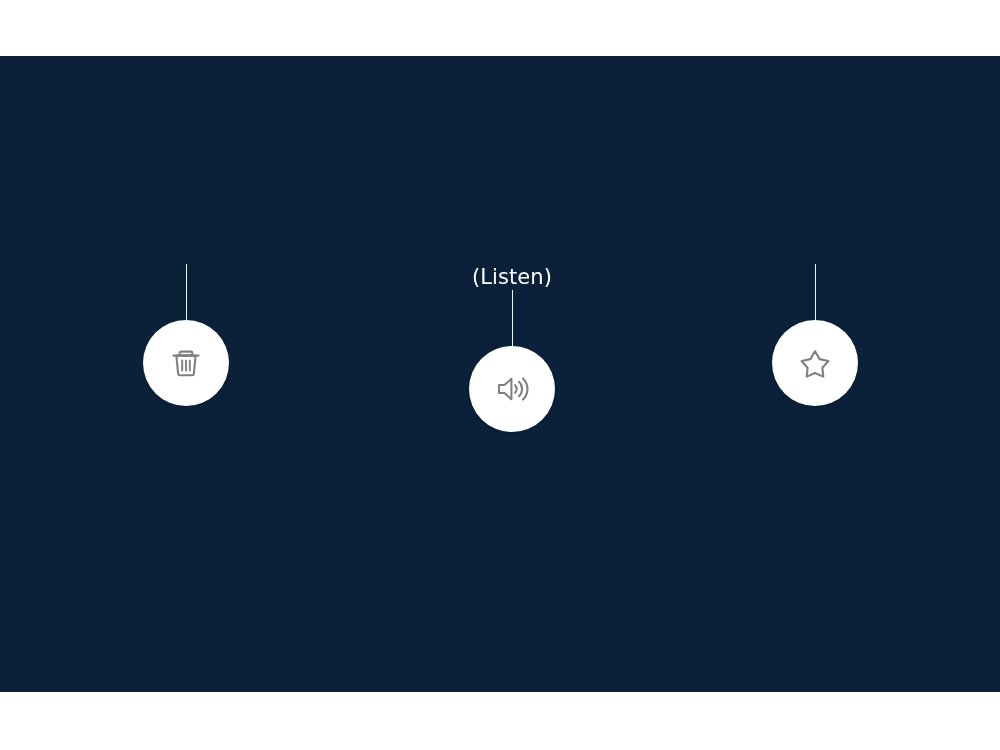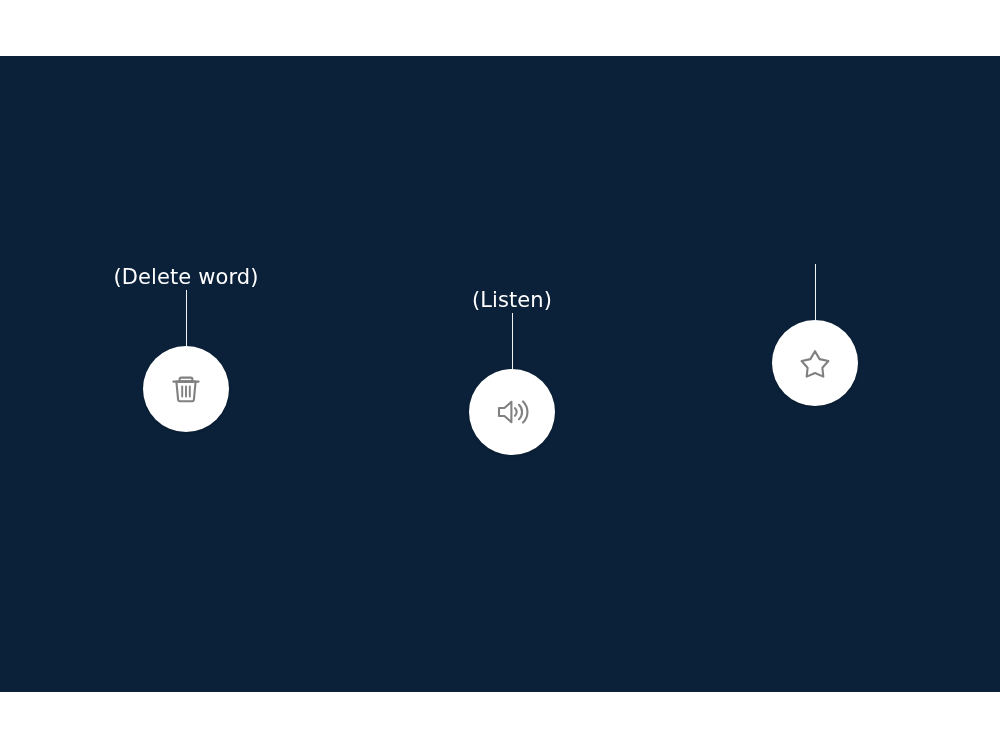--- a/index.html
+++ b/index.html
@@ -80,41 +80,40 @@
     stroke-linecap: round;
     stroke-linejoin: round;
   }
 </style>
 </head>
 <body>
 
 <div class="slide-panel"></div>
 
 <div class="callout" id="callout-0" style="left: 186px; top: 264px;">
-  <div class="callout-label">(Delete word)</div>
   <div class="callout-connector" style="height: 56px;"></div>
   <div class="callout-circle">
     <span>
       <svg width="44" height="44" viewBox="0 0 44 44">
 
         <path class="icon-stroke" d="M17.2 10.6 h9.6 a1.6 1.6 0 0 1 1.6 1.6 v2.2 h-12.8 v-2.2 a1.6 1.6 0 0 1 1.6 -1.6 z"></path>
 
         <line class="icon-stroke" x1="9.4" y1="14.6" x2="34.6" y2="14.6"></line>
 
         <path class="icon-stroke" d="M12.4 14.6 L14.1 32.6 a1.8 1.8 0 0 0 1.8 1.6 h12.2 a1.8 1.8 0 0 0 1.8 -1.6 L31.6 14.6 z"></path>
 
         <line class="icon-stroke-thin" x1="18.2" y1="19.4" x2="18.2" y2="29.6"></line>
         <line class="icon-stroke-thin" x1="22.0" y1="19.4" x2="22.0" y2="29.6"></line>
         <line class="icon-stroke-thin" x1="25.8" y1="19.4" x2="25.8" y2="29.6"></line>
       </svg>
     </span>
   </div>
 </div>
 
-<div class="callout" id="callout-1" style="left: 512px; top: 264px; margin-top: 23px;">
+<div class="callout" id="callout-1" style="left: 512px; top: 264px;">
   <div class="callout-label">(Listen)</div>
   <div class="callout-connector" style="height: 56px;"></div>
   <div class="callout-circle">
     <span>
       <svg width="44" height="44" viewBox="0 0 44 44">
 
         <path class="icon-stroke" d="M9.0 18.0 h5.4 L21.4 11.8 v20.4 L14.4 26.0 H9.0 z"></path>
 
         <path class="icon-stroke" d="M25.0 18.2 a5.2 5.2 0 0 1 0 7.6"></path>
         <path class="icon-stroke" d="M29.0 14.8 a10.0 10.0 0 0 1 0 14.4"></path>

